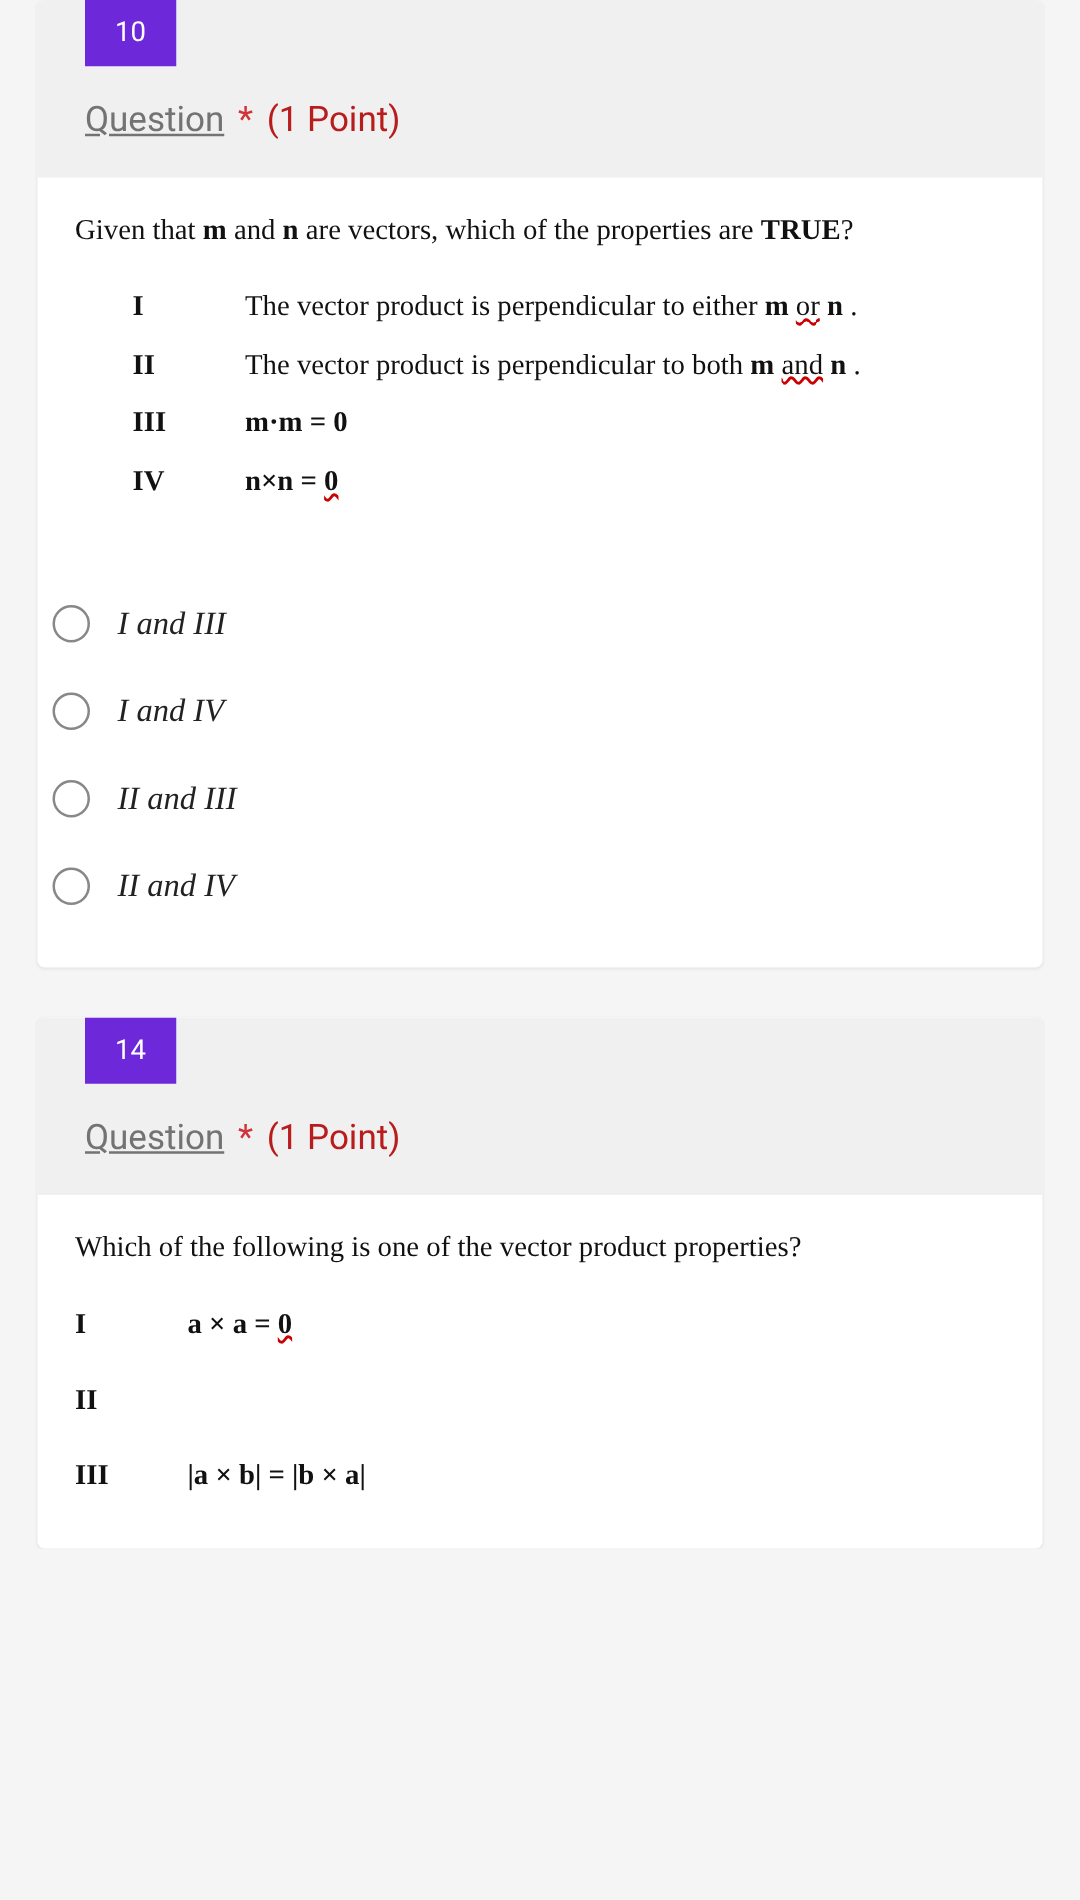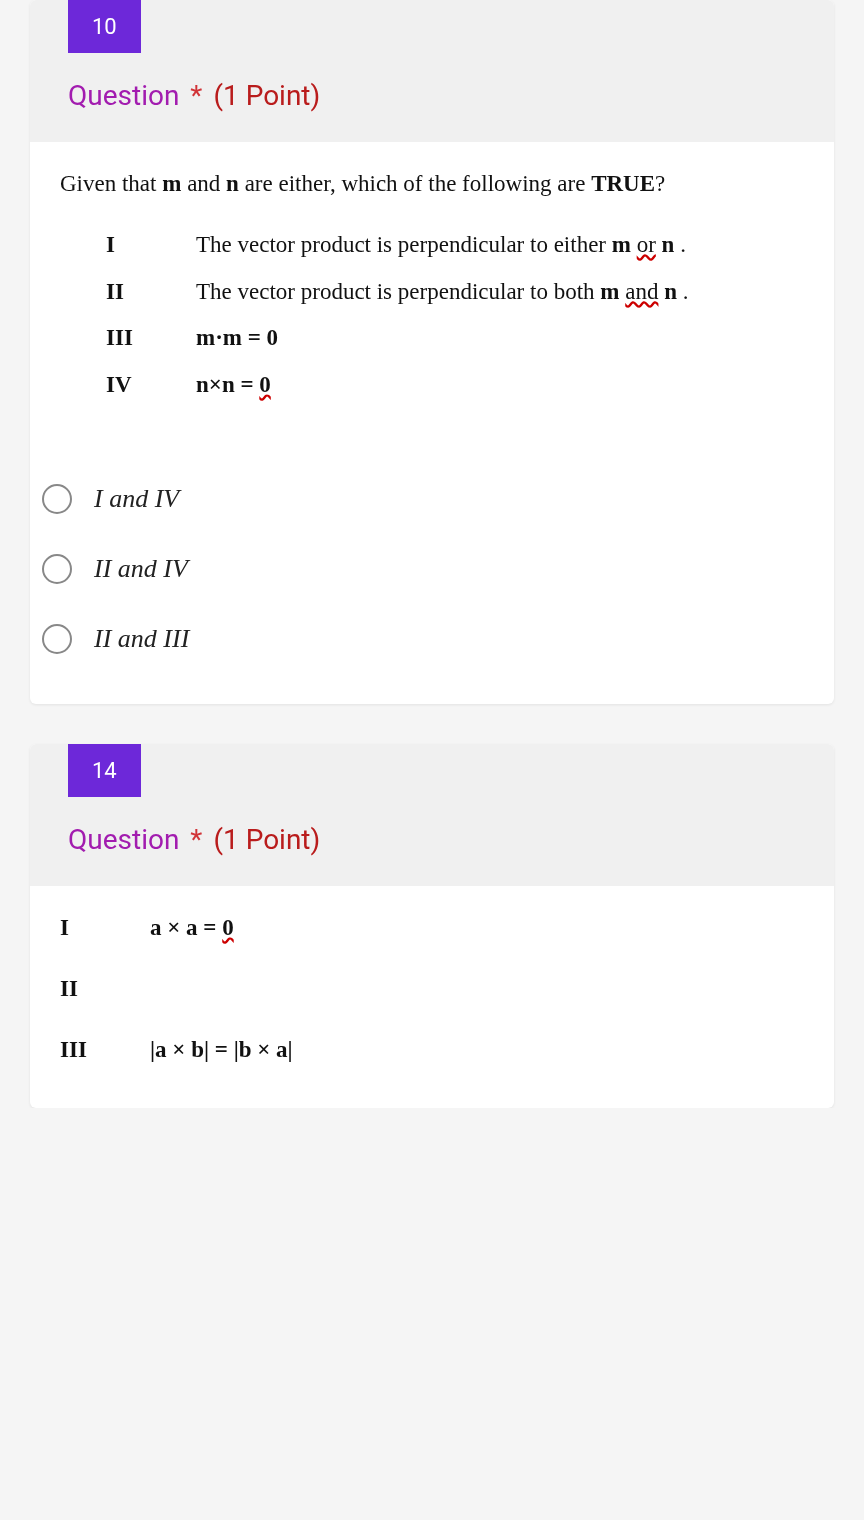--- a/index.html
+++ b/index.html
@@ -25,21 +25,21 @@
     background: #6d28d9;
     color: #fff;
     padding: 14px 24px;
     font-size: 22px;
     margin-left: 38px;
   }
   .q-title-row {
     padding: 26px 38px 0 38px;
     font-size: 28px;
   }
-  .q-title { color: #a21caf; }
+  .q-title { color: #737373; text-decoration: underline; }
   .q-required { color: #d13438; margin: 0 4px; }
   .q-points { color: #b91c1c; }
   .q-body {
     padding: 24px 30px 30px 30px;
     font-family: "Times New Roman", Times, serif;
     font-size: 23px;
     line-height: 1.6;
     color: #111;
   }
   .stem-line { margin-bottom: 24px; }
@@ -95,21 +95,21 @@
     <div class="q-number">10</div>
     <div class="q-title-row">
       <span class="q-title">Question</span>
       <span class="q-required">*</span>
       <span class="q-points">(1 Point)</span>
     </div>
   </div>
 
   <div class="q-body">
     <div class="stem-line">
-      <span>Given that </span><span class="bvec">m</span><span> and </span><span class="bvec">n</span><span> are either, which of the following are </span><span class="bold">TRUE</span><span>?</span>
+      <span>Given that </span><span class="bvec">m</span><span> and </span><span class="bvec">n</span><span> are vectors, which of the properties are </span><span class="bold">TRUE</span><span>?</span>
     </div>
 
     <div class="def-table">
       <div class="def-row">
         <div class="def-roman">I</div>
         <div class="def-text">
           <span>The vector product is perpendicular to either </span><span class="bvec">m</span><span> </span><span class="squig">or</span><span> </span><span class="bvec">n</span><span> .</span>
         </div>
       </div>
       <div class="def-row">
@@ -127,44 +127,49 @@
         <div class="def-text math bvec">
           <span>n×n = </span><span class="squig">0</span>
         </div>
       </div>
     </div>
   </div>
 
   <div class="options" style="padding-left:6px;">
     <div class="opt">
       <span class="radio"></span>
+      <span>I and III</span>
+    </div>
+    <div class="opt">
+      <span class="radio"></span>
       <span>I and IV</span>
     </div>
     <div class="opt">
       <span class="radio"></span>
-      <span>II and IV</span>
+      <span>II and III</span>
     </div>
     <div class="opt">
       <span class="radio"></span>
-      <span>II and III</span>
+      <span>II and IV</span>
     </div>
   </div>
 </div>
 
 <div class="question-card" style="margin-bottom:0;">
   <div class="q-header">
     <div class="q-number">14</div>
     <div class="q-title-row">
       <span class="q-title">Question</span>
       <span class="q-required">*</span>
       <span class="q-points">(1 Point)</span>
     </div>
   </div>
 
   <div class="q-body">
+    <div class="stem-line">Which of the following is one of the vector product properties?</div>
 
     <div class="def-table" style="margin-left:0;">
       <div class="def-row" style="margin-bottom:24px;">
         <div class="def-roman">I</div>
         <div class="def-text math bvec">
           <span>a × a  =  </span><span class="squig">0</span>
         </div>
       </div>
       <div class="def-row" style="margin-bottom:24px;">
         <div class="def-roman">II</div>

